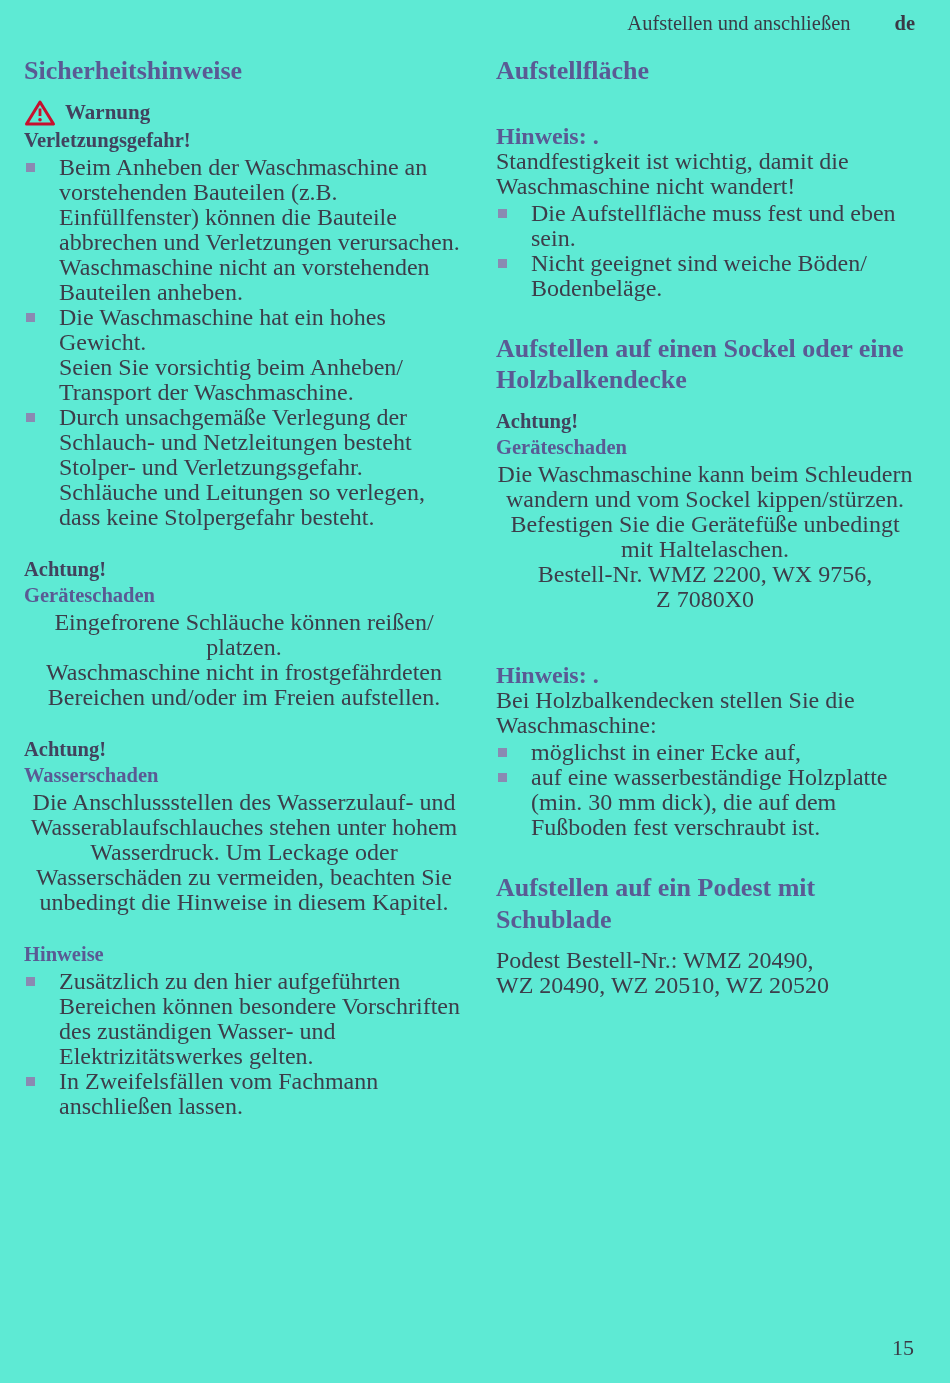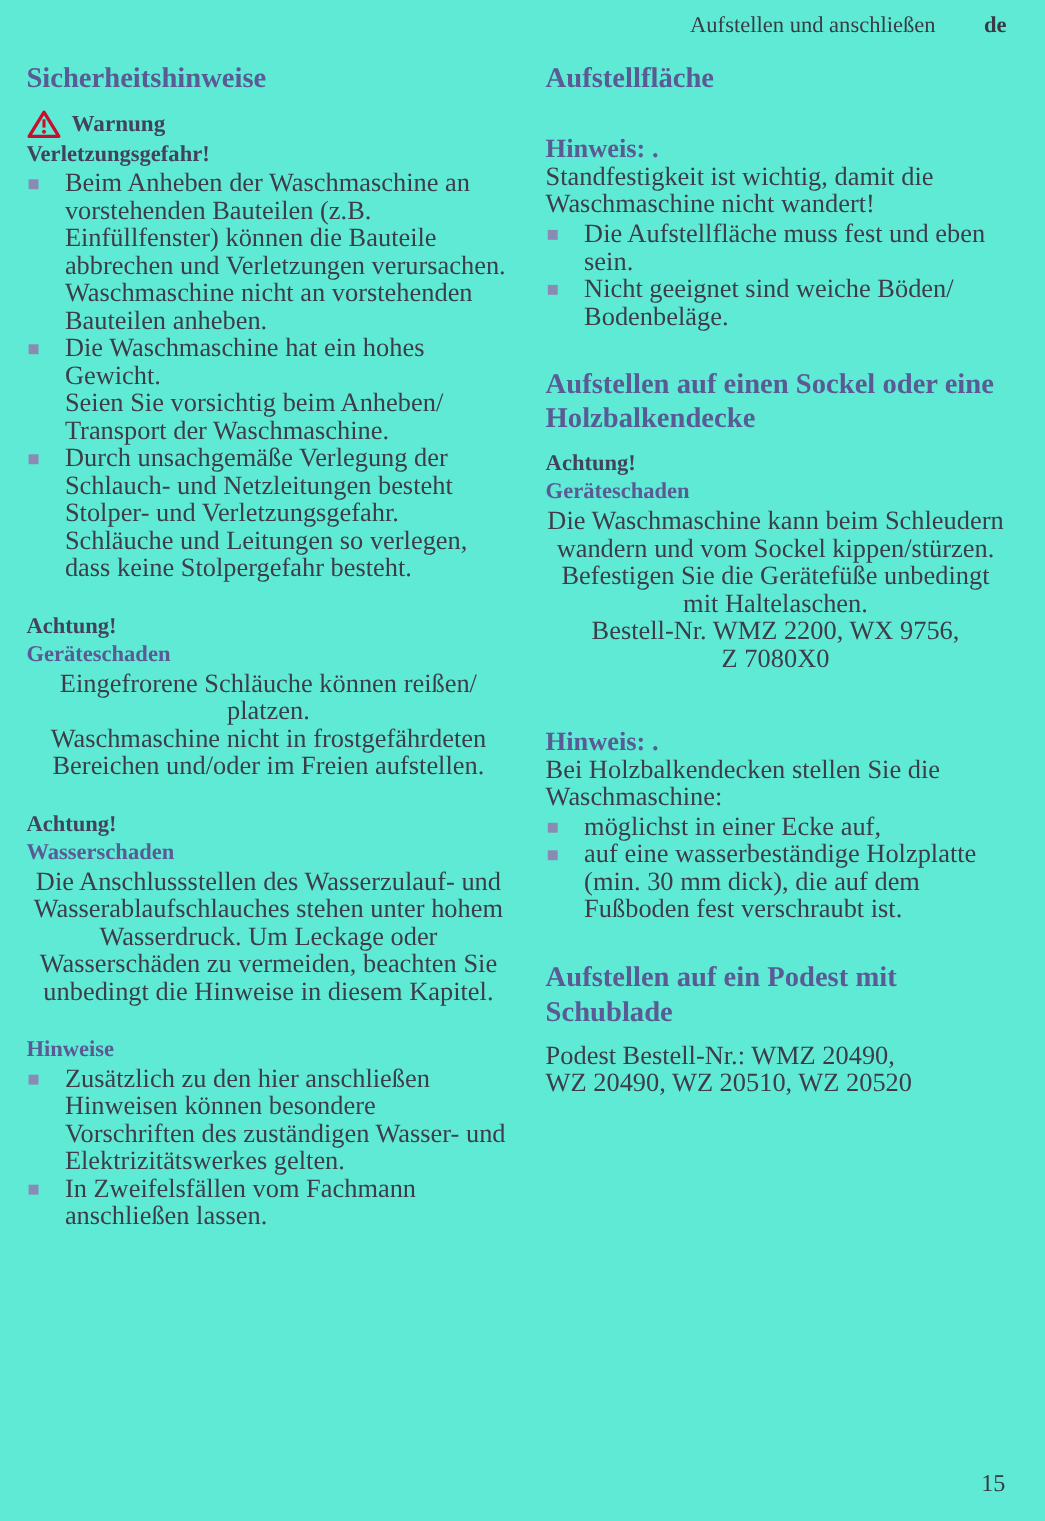--- a/index.html
+++ b/index.html
@@ -124,21 +124,21 @@
         <div class="b dark lbl">Achtung!</div>
         <div class="b purple lbl">Wasserschaden</div>
         <p class="txt tight">Die Anschlussstellen des Wasserzulauf- und Wasserablaufschlauches stehen unter hohem Wasserdruck. Um Leckage oder Wasserschäden zu vermeiden, beachten Sie unbedingt die Hinweise in diesem Kapitel.</p>
       </div>
 
       <div class="subsection">
         <div class="b purple lbl">Hinweise</div>
         <ul class="blist">
           <li>
             <span class="sq"></span>
-            <span class="txt">Zusätzlich zu den hier anschließen Hinweisen können besondere Vorschriften des zuständigen Wasser- und Elektrizitätswerkes gelten.</span>
+            <span class="txt">Zusätzlich zu den hier aufgeführten Bereichen können besondere Vorschriften des zuständigen Wasser- und Elektrizitätswerkes gelten.</span>
           </li>
           <li>
             <span class="sq"></span>
             <span class="txt">In Zweifelsfällen vom Fachmann anschließen lassen.</span>
           </li>
         </ul>
       </div>
 
     </section>
 

